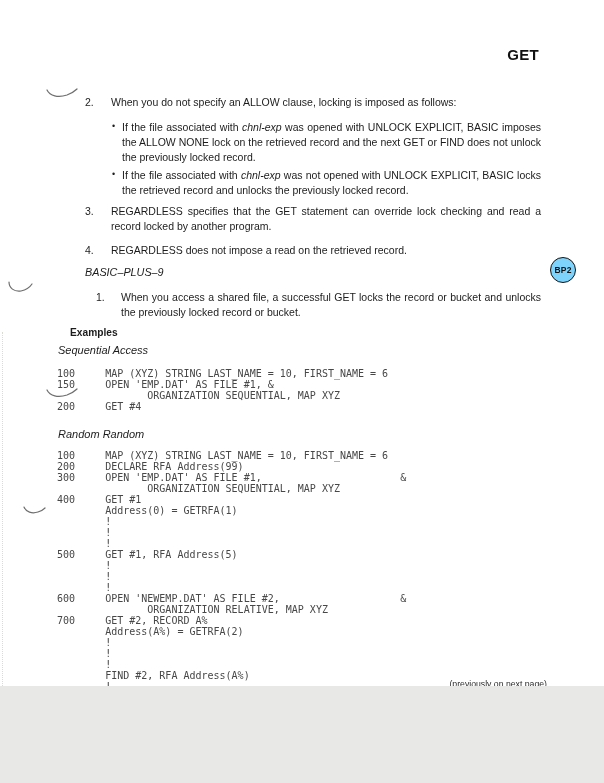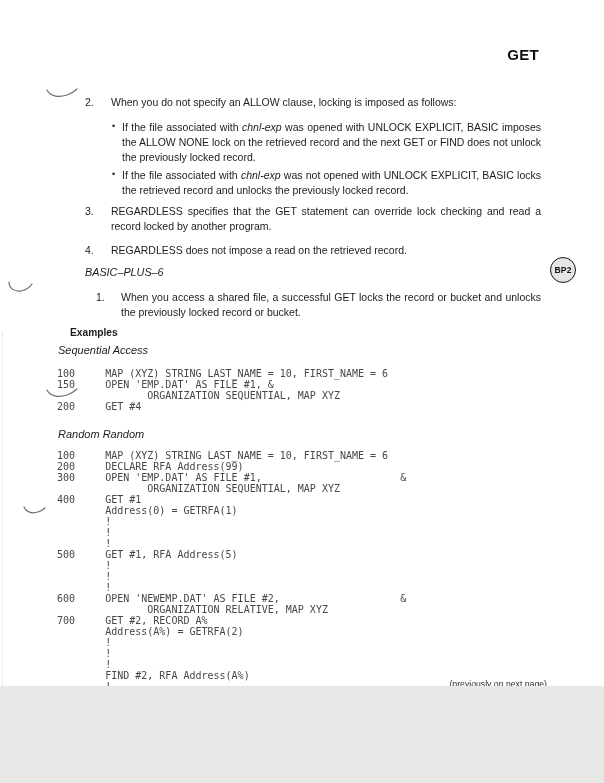--- a/index.html
+++ b/index.html
@@ -23,21 +23,21 @@
   .bullet .btxt{margin-left:10px; text-align:justify;}
   .b1{top:120px;} .b2{top:168px;}
   .btxt em{font-style:italic;}
   
   .bp2-heading{position:absolute; left:85px; top:266px; font-size:10.8px; font-style:italic;}
   .bp2-badge{
     position:absolute; left:550px; top:257px; width:26px; height:26px;
     border:1.6px solid #161616; border-radius:50%;
     display:flex; align-items:center; justify-content:center;
     font-size:8.5px; font-weight:700; color:#111; letter-spacing:.2px;
-    box-sizing:border-box; background:#e5e5e5;
+    box-sizing:border-box; background:#7dd3fc;
   }
   .sub-item{position:absolute; left:96px; top:290px; width:445px; font-size:10.5px; line-height:14.6px;}
   .sub-item .num{position:absolute; left:0; top:0;}
   .sub-item .txt{margin-left:25px; text-align:justify;}
   
   .examples-heading{position:absolute; left:70px; top:327px; font-size:10.2px; font-weight:700;}
   .ex-title{position:absolute; left:58px; font-size:11px; font-style:italic;text-align:center;}
   .t-seq{top:344px;} .t-rand{top:428px;}
   pre.code{
     position:absolute; left:57px; margin:0;
@@ -83,21 +83,21 @@
   <div class="num-item i3">
     <span class="num">3.</span>
     <div class="txt">REGARDLESS specifies that the GET statement can override lock checking and read a record locked by another program.</div>
   </div>
 
   <div class="num-item i4">
     <span class="num">4.</span>
     <div class="txt">REGARDLESS does not impose a read on the retrieved record.</div>
   </div>
 
-  <div class="bp2-heading">BASIC–PLUS–6</div>
+  <div class="bp2-heading">BASIC–PLUS–9</div>
   <div class="bp2-badge">BP2</div>
 
   <div class="sub-item">
     <span class="num">1.</span>
     <div class="txt">When you access a shared file, a successful GET locks the record or bucket and unlocks the previously locked record or bucket.</div>
   </div>
 
   <div class="examples-heading">Examples</div>
 
   <div class="ex-title t-seq">Sequential Access</div>

